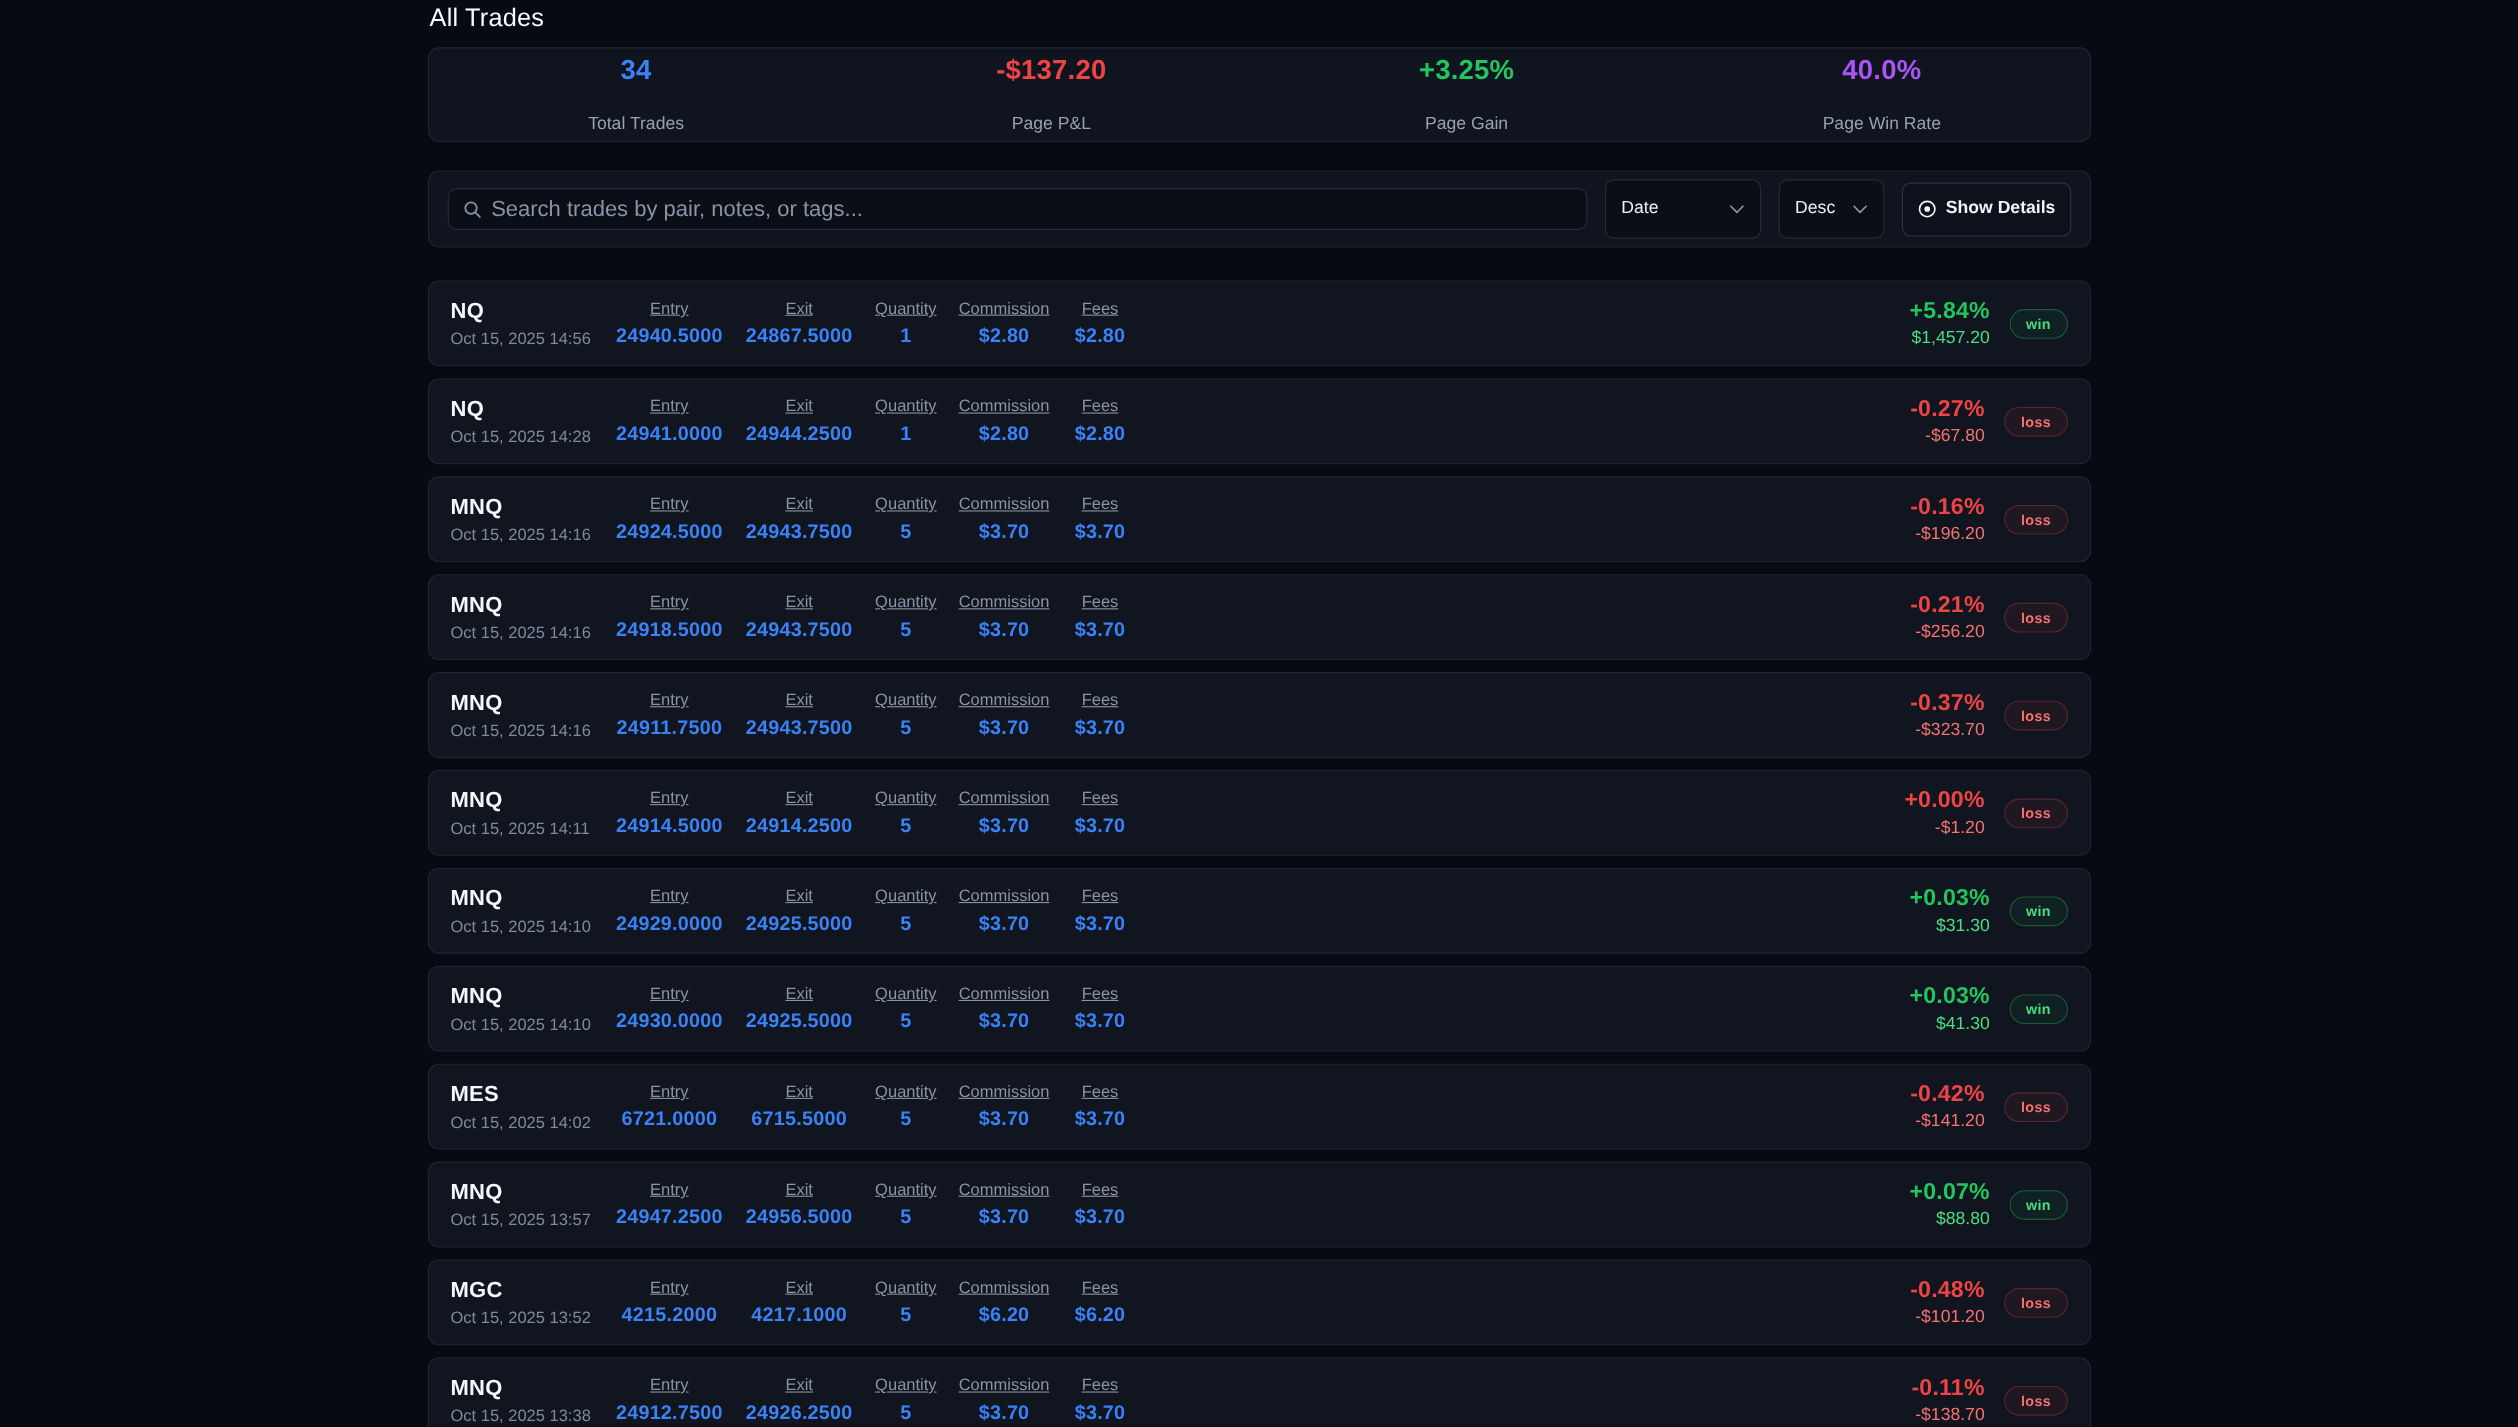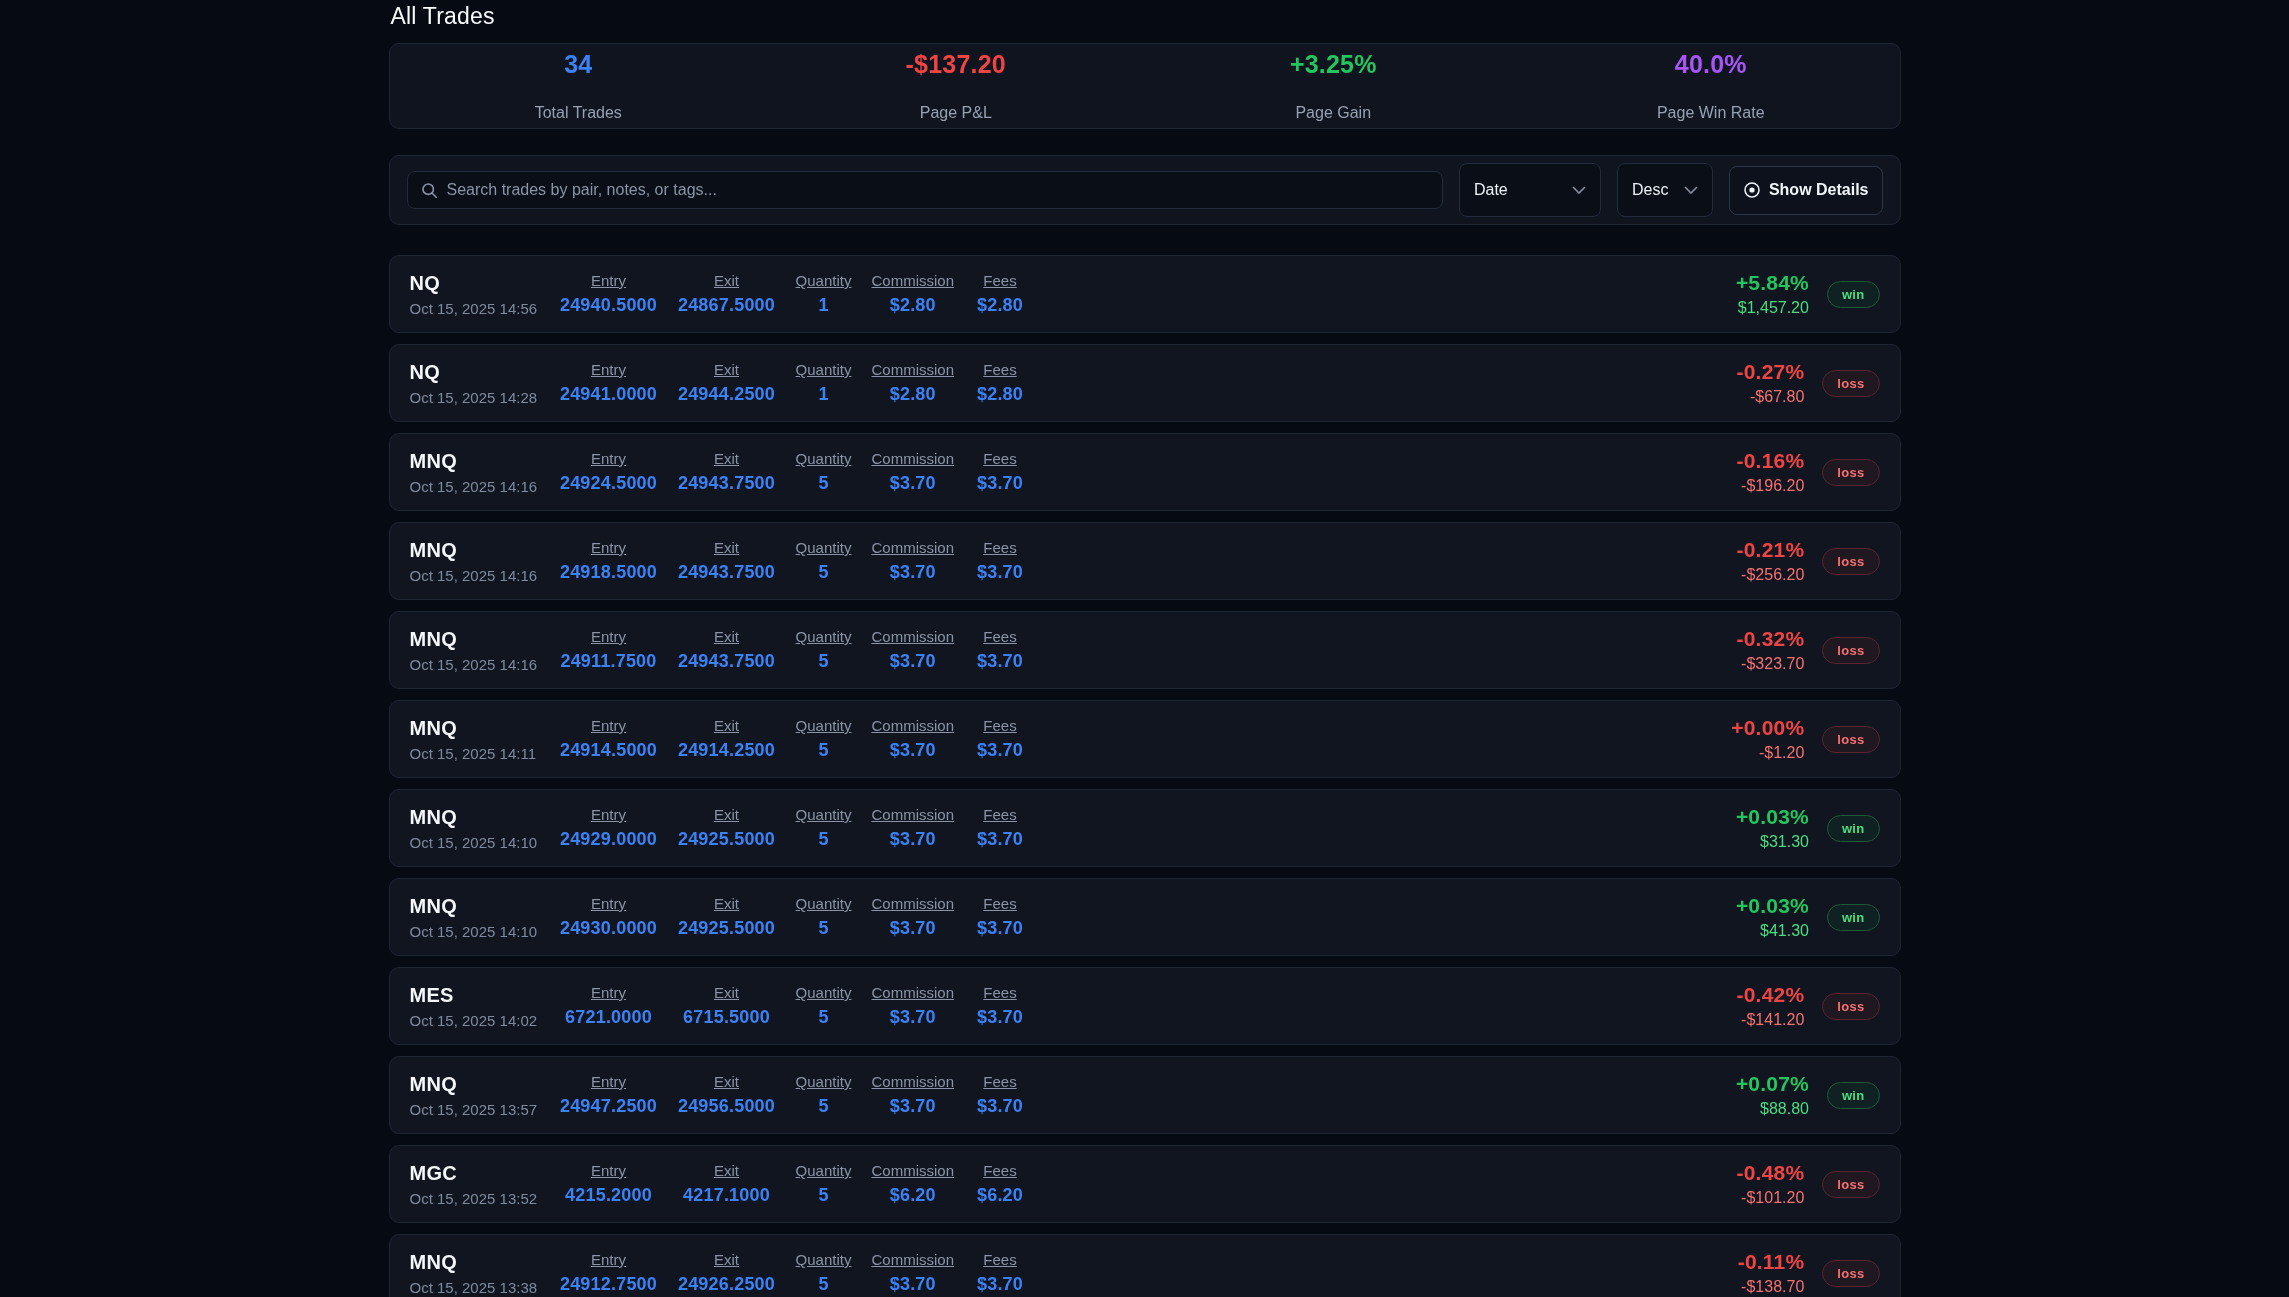--- a/index.html
+++ b/index.html
@@ -56,21 +56,21 @@
     flex:1;height:38px;
     background:var(--input-bg);
     border:1px solid var(--input-border);
     border-radius:8px;
     display:flex;align-items:center;
     padding:0 13px;gap:9px;color:var(--text-dim);
   }
   .search-box svg{flex:0 0 auto;}
   .search-input{
     flex:1;background:transparent;border:none;outline:none;
-    color:#d6dde8;font-size:16px;font-family:"Liberation Sans", sans-serif;
+    color:#d6dde8;font-size:20px;font-family:"Liberation Sans", sans-serif;
   }
   .search-input::placeholder{color:#8a94a6;}
   .dropdown{
     height:54px;background:var(--input-bg);
     border:1px solid var(--input-border);border-radius:8px;
     display:flex;align-items:center;justify-content:space-between;
     padding:0 14px;font-size:16px;color:#eef1f6;cursor:pointer;
   }
   .dropdown-date{width:142px;}
   .dropdown-sort{width:96px;}
@@ -352,21 +352,21 @@
         <div class="tlabel">Commission</div>
         <div class="tvalue">$3.70</div>
       </div>
       <div class="tcol tcol-fees">
         <div class="tlabel">Fees</div>
         <div class="tvalue">$3.70</div>
       </div>
     </div>
     <div class="trade-right">
       <div class="trade-pnl-block">
-        <div class="trade-pct">-0.32%</div>
+        <div class="trade-pct">-0.37%</div>
         <div class="trade-amount">-$323.70</div>
       </div>
       <span class="trade-badge loss">loss</span>
     </div>
   </div>
 
   <div class="trade-row loss">
     <div class="trade-left">
       <div class="trade-symbol">MNQ</div>
       <div class="trade-datetime">Oct 15, 2025 14:11</div>

